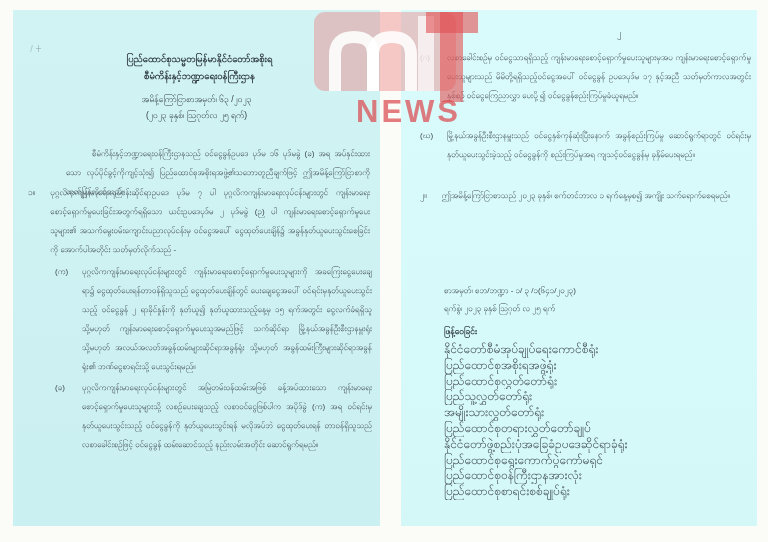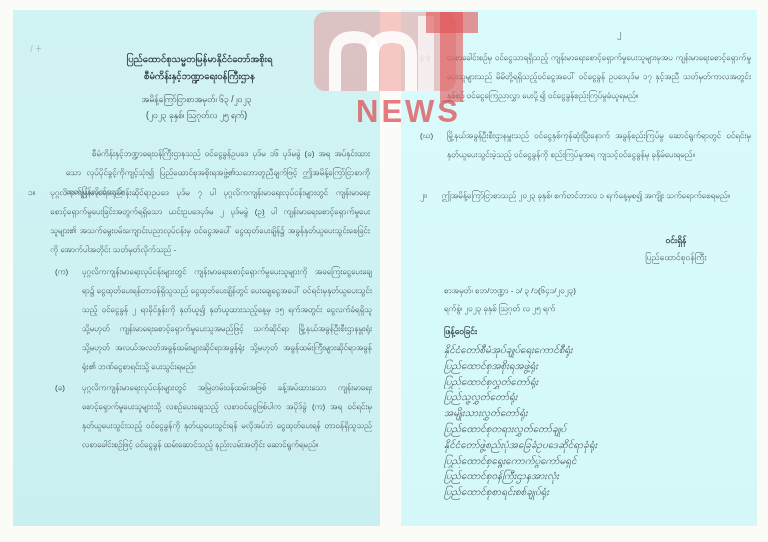--- a/index.html
+++ b/index.html
@@ -42,21 +42,21 @@
   .clause-ga{left:19px;right:6px;top:38px;height:77px;}
   .clause-gha{left:19px;right:6px;top:116px;height:58px;}
   .para2{left:19px;right:6px;top:176px;height:39px;}
   .sigblock{top:222px;left:210px;width:130px;text-align:center;}
   .sig-name{font-weight:bold;font-size:8.5px;line-height:17px;color:#35414b;}
   .sig-title{font-size:8.5px;line-height:17px;color:#3d4750;}
   .refblock{top:272px;left:43px;right:4px;height:38px;font-size:8px;line-height:18px;color:#3d4750;}
   .dist-title{top:316px;left:43px;font-weight:bold;font-size:8.5px;color:#35414b;}
   .dist-list{top:332px;left:43px;right:4px;height:168px;}
   .dist-list ul{list-style:none;margin:0;padding:0;}
-  .dist-list li{font-size:10px;line-height:15.8px;color:#3d4750;white-space:nowrap;overflow:hidden;font-style:italic;}
+  .dist-list li{font-size:12px;line-height:15.8px;color:#3d4750;white-space:nowrap;overflow:hidden;}
 
   
   .corner-mark{left:16px;top:34px;width:14px;height:14px;}
   .corner-mark i{position:absolute;display:block;background:rgba(110,125,135,0.35);}
   .corner-mark i:nth-child(1){left:2px;top:1px;width:1px;height:7px;transform:rotate(14deg);}
   .corner-mark i:nth-child(2){left:7px;top:4px;width:5px;height:1px;}
   .corner-mark i:nth-child(3){left:9px;top:1px;width:1px;height:7px;}
 
   
   .watermark{position:absolute;left:312px;top:8px;width:168px;height:128px;pointer-events:none;}
@@ -116,24 +116,20 @@
     <div class="abs bt clause clause-gha">
       <span class="clabel">(ဃ)</span>
       <span class="ctext">မြို့နယ်အခွန်ဦးစီးဌာနမှူးသည် ဝင်ငွေနှစ်ကုန်ဆုံးပြီးနောက် အခွန်စည်းကြပ်မှု ဆောင်ရွက်ရာတွင် ဝင်ရင်းမှ နုတ်ယူပေးသွင်းခဲ့သည့် ဝင်ငွေခွန်ကို စည်းကြပ်မှုအရ ကျသင့်ဝင်ငွေခွန်မှ ခုနှိမ်ပေးရမည်။</span>
     </div>
 
     <div class="abs bt numbered para2">
       <span class="pnum">၂။</span>
       <span class="ntext">ဤအမိန့်ကြော်ငြာစာသည် ၂၀၂၃ ခုနှစ်၊ စက်တင်ဘာလ ၁ ရက်နေ့မှစ၍ အကျိုး သက်ရောက်စေရမည်။</span>
     </div>
 
-    <div class="abs sigblock">
-      <div class="sig-name">ဝင်းရှိန်</div>
-      <div class="sig-title">ပြည်ထောင်စုဝန်ကြီး</div>
-    </div>
 
     <div class="abs refblock">
       <div>စာအမှတ်၊ စဘ/ဘဏ္ဍာ - ၁/ ၃ /၁(၆၄၁/၂၀၂၃)</div>
       <div>ရက်စွဲ၊ ၂၀၂၃ ခုနှစ် သြဂုတ် လ ၂၅ ရက်</div>
     </div>
 
     <div class="abs dist-title">ဖြန့်ဝေခြင်း</div>
 
     <div class="abs dist-list">
       <ul>

